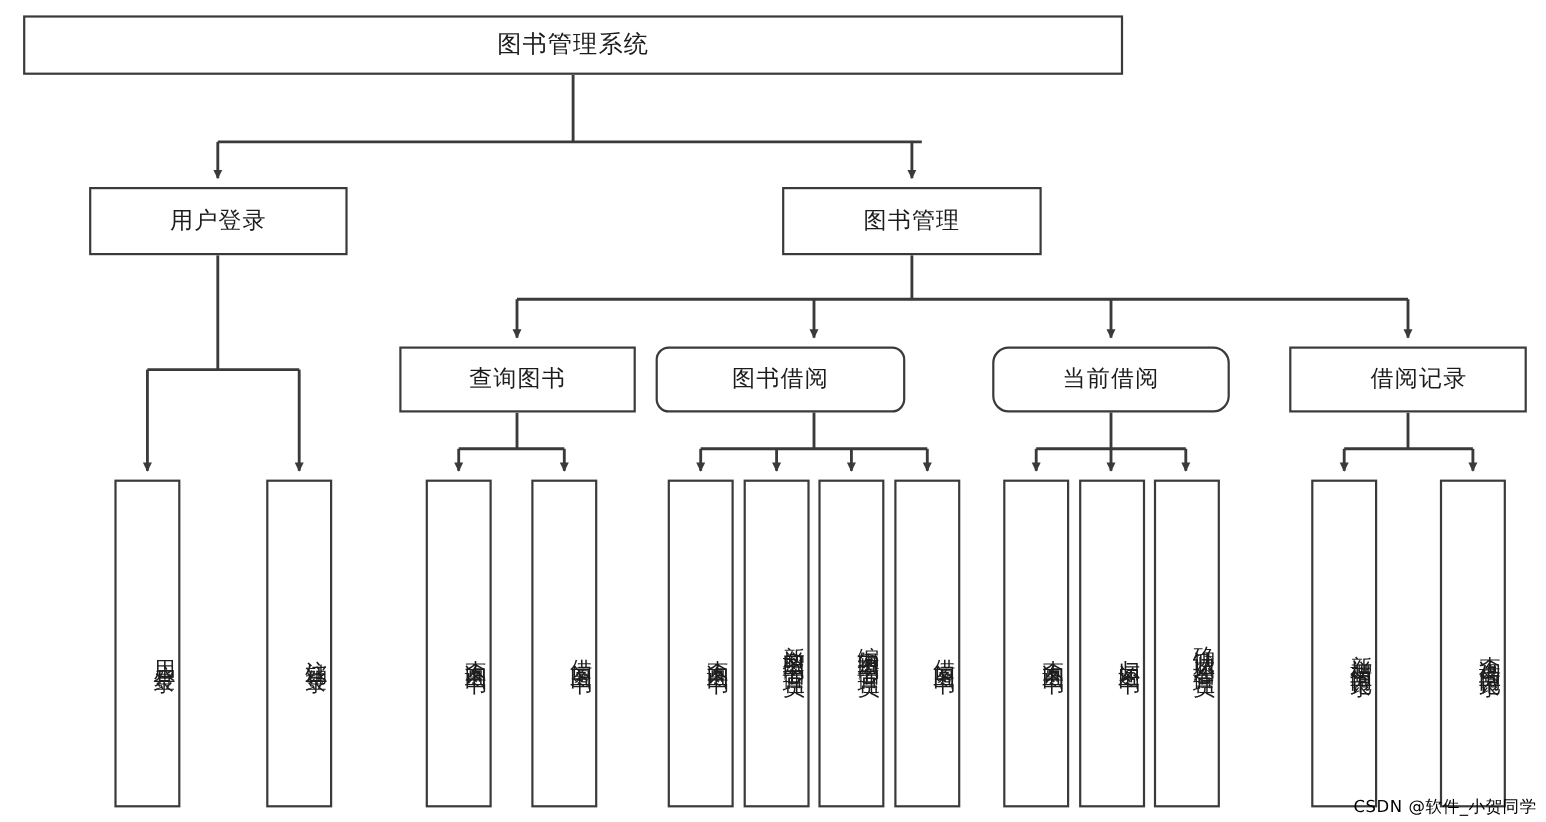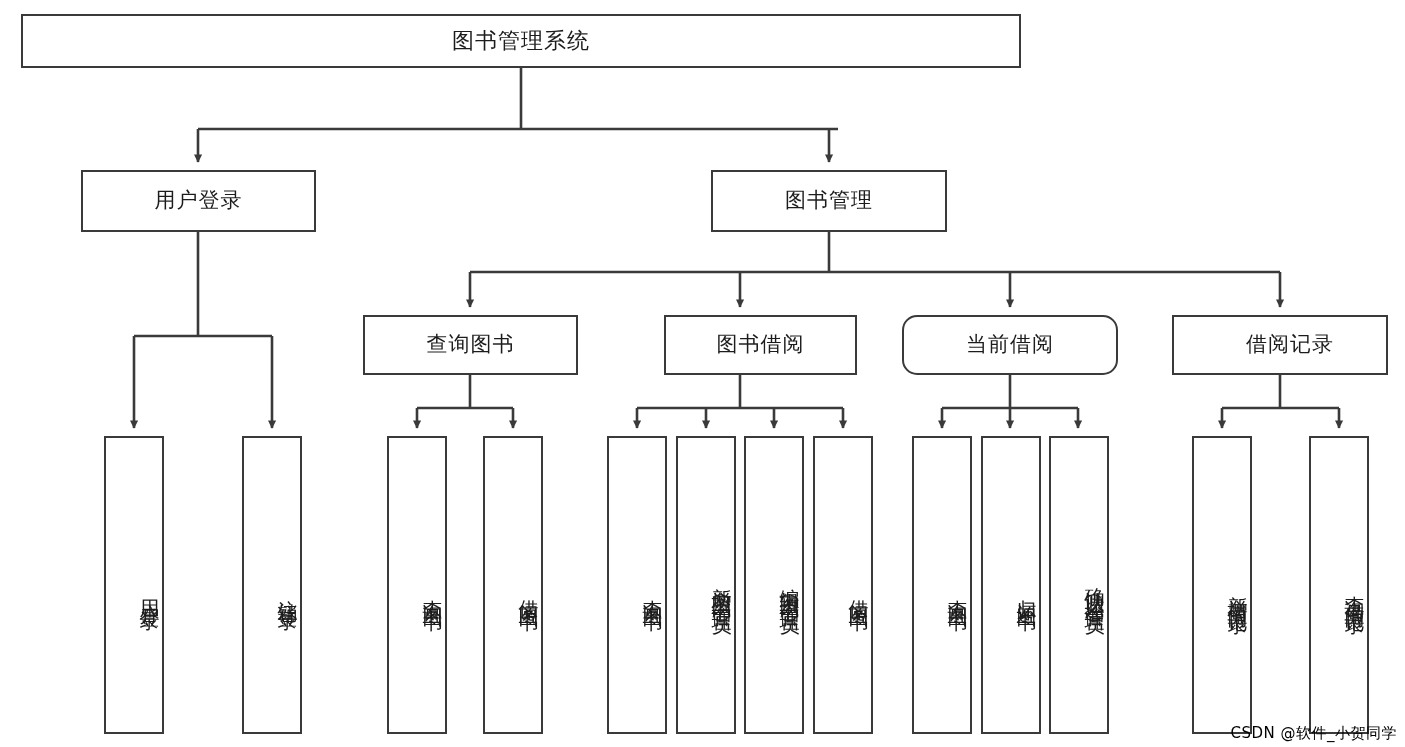--- a/index.html
+++ b/index.html
@@ -106,21 +106,21 @@
   </svg>
 
   <div class="node h root" style="left:21px;top:14px;width:1000px;height:54px;">图书管理系统</div>
 
   <div class="node h" style="left:81px;top:170px;width:235px;height:62px;">用户登录</div>
 
   <div class="node h" style="left:711px;top:170px;width:236px;height:62px;">图书管理</div>
 
   <div class="node h" style="left:363px;top:315px;width:215px;height:60px;">查询图书</div>
 
-  <div class="node h" style="left:664px;top:315px;width:193px;height:60px;">图书借阅</div>
+  <div class="node h" style="left:596px;top:315px;width:227px;height:60px;border-radius:12px;">图书借阅</div>
 
   <div class="node h" style="left:902px;top:315px;width:216px;height:60px;border-radius:15px;">当前借阅</div>
 
   <div class="node h" style="left:1172px;top:315px;width:216px;height:60px;padding-left:20px;">借阅记录</div>
 
   <div class="node v" style="left:104px;top:436px;width:60px;height:298px;">用户登录</div>
   <div class="node v" style="left:242px;top:436px;width:60px;height:298px;">注销登录</div>
 
   <div class="node v" style="left:387px;top:436px;width:60px;height:298px;">查询图书</div>
   <div class="node v" style="left:483px;top:436px;width:60px;height:298px;">借阅图书</div>

